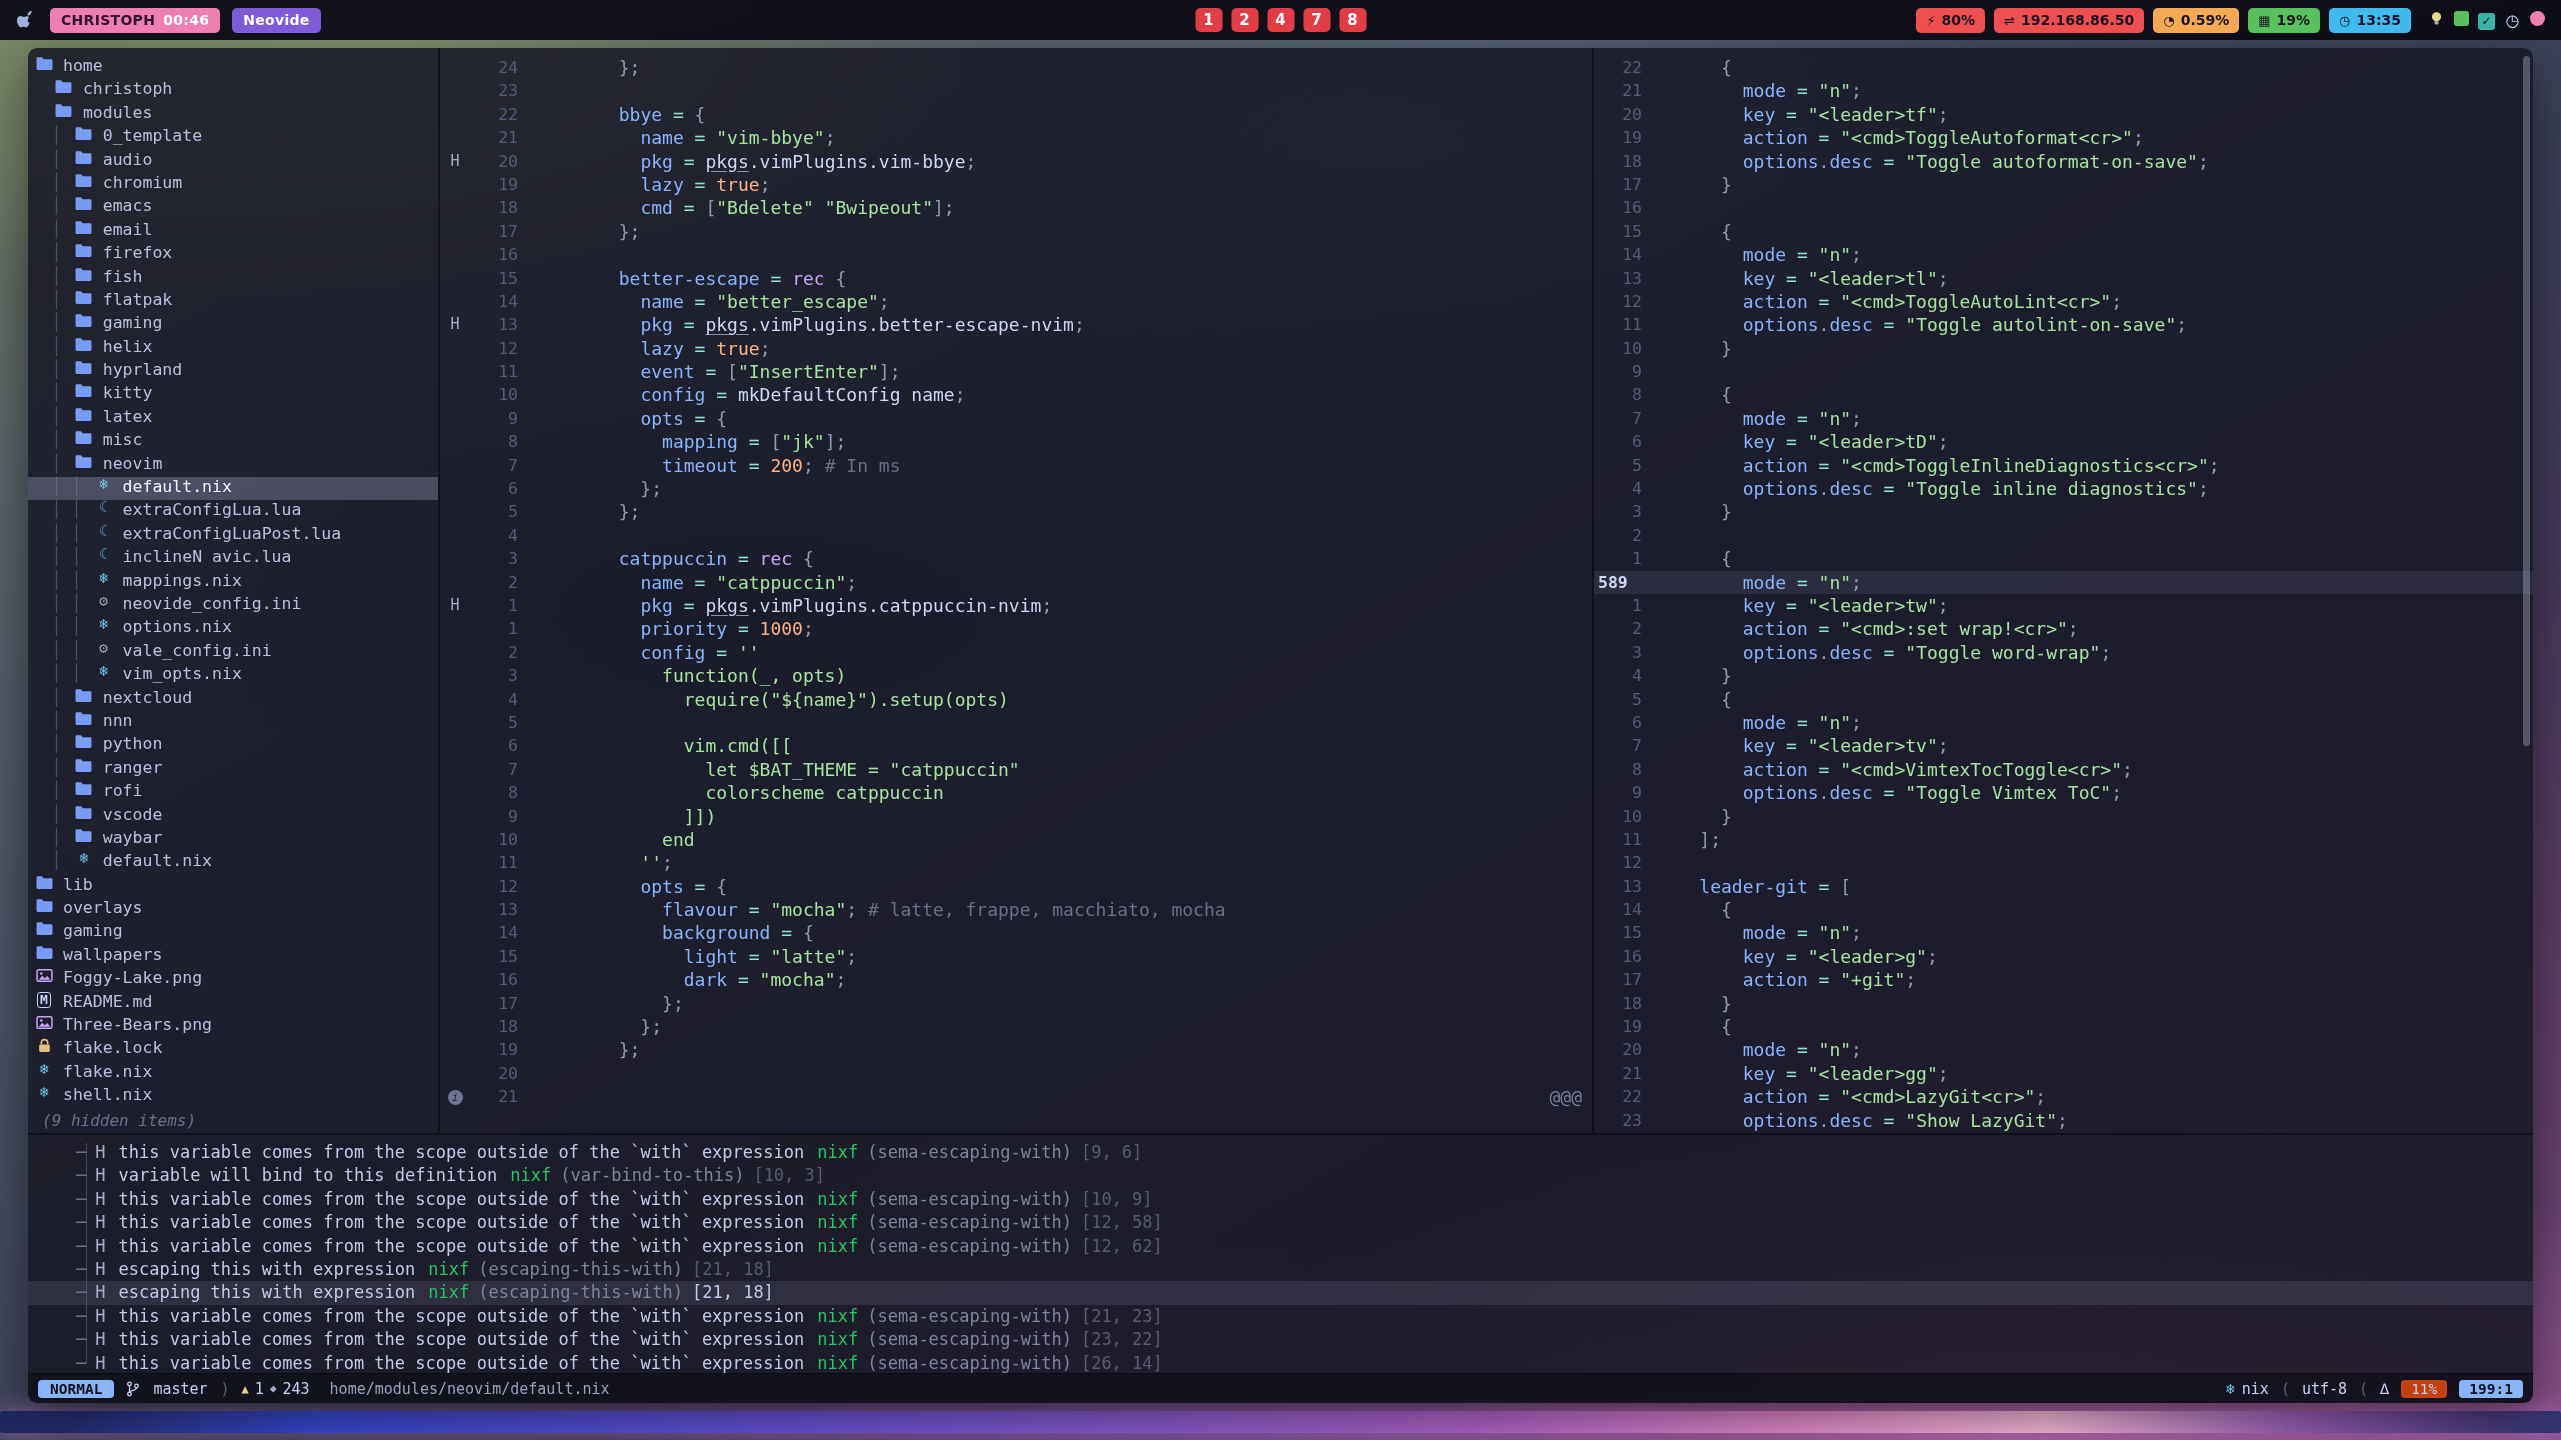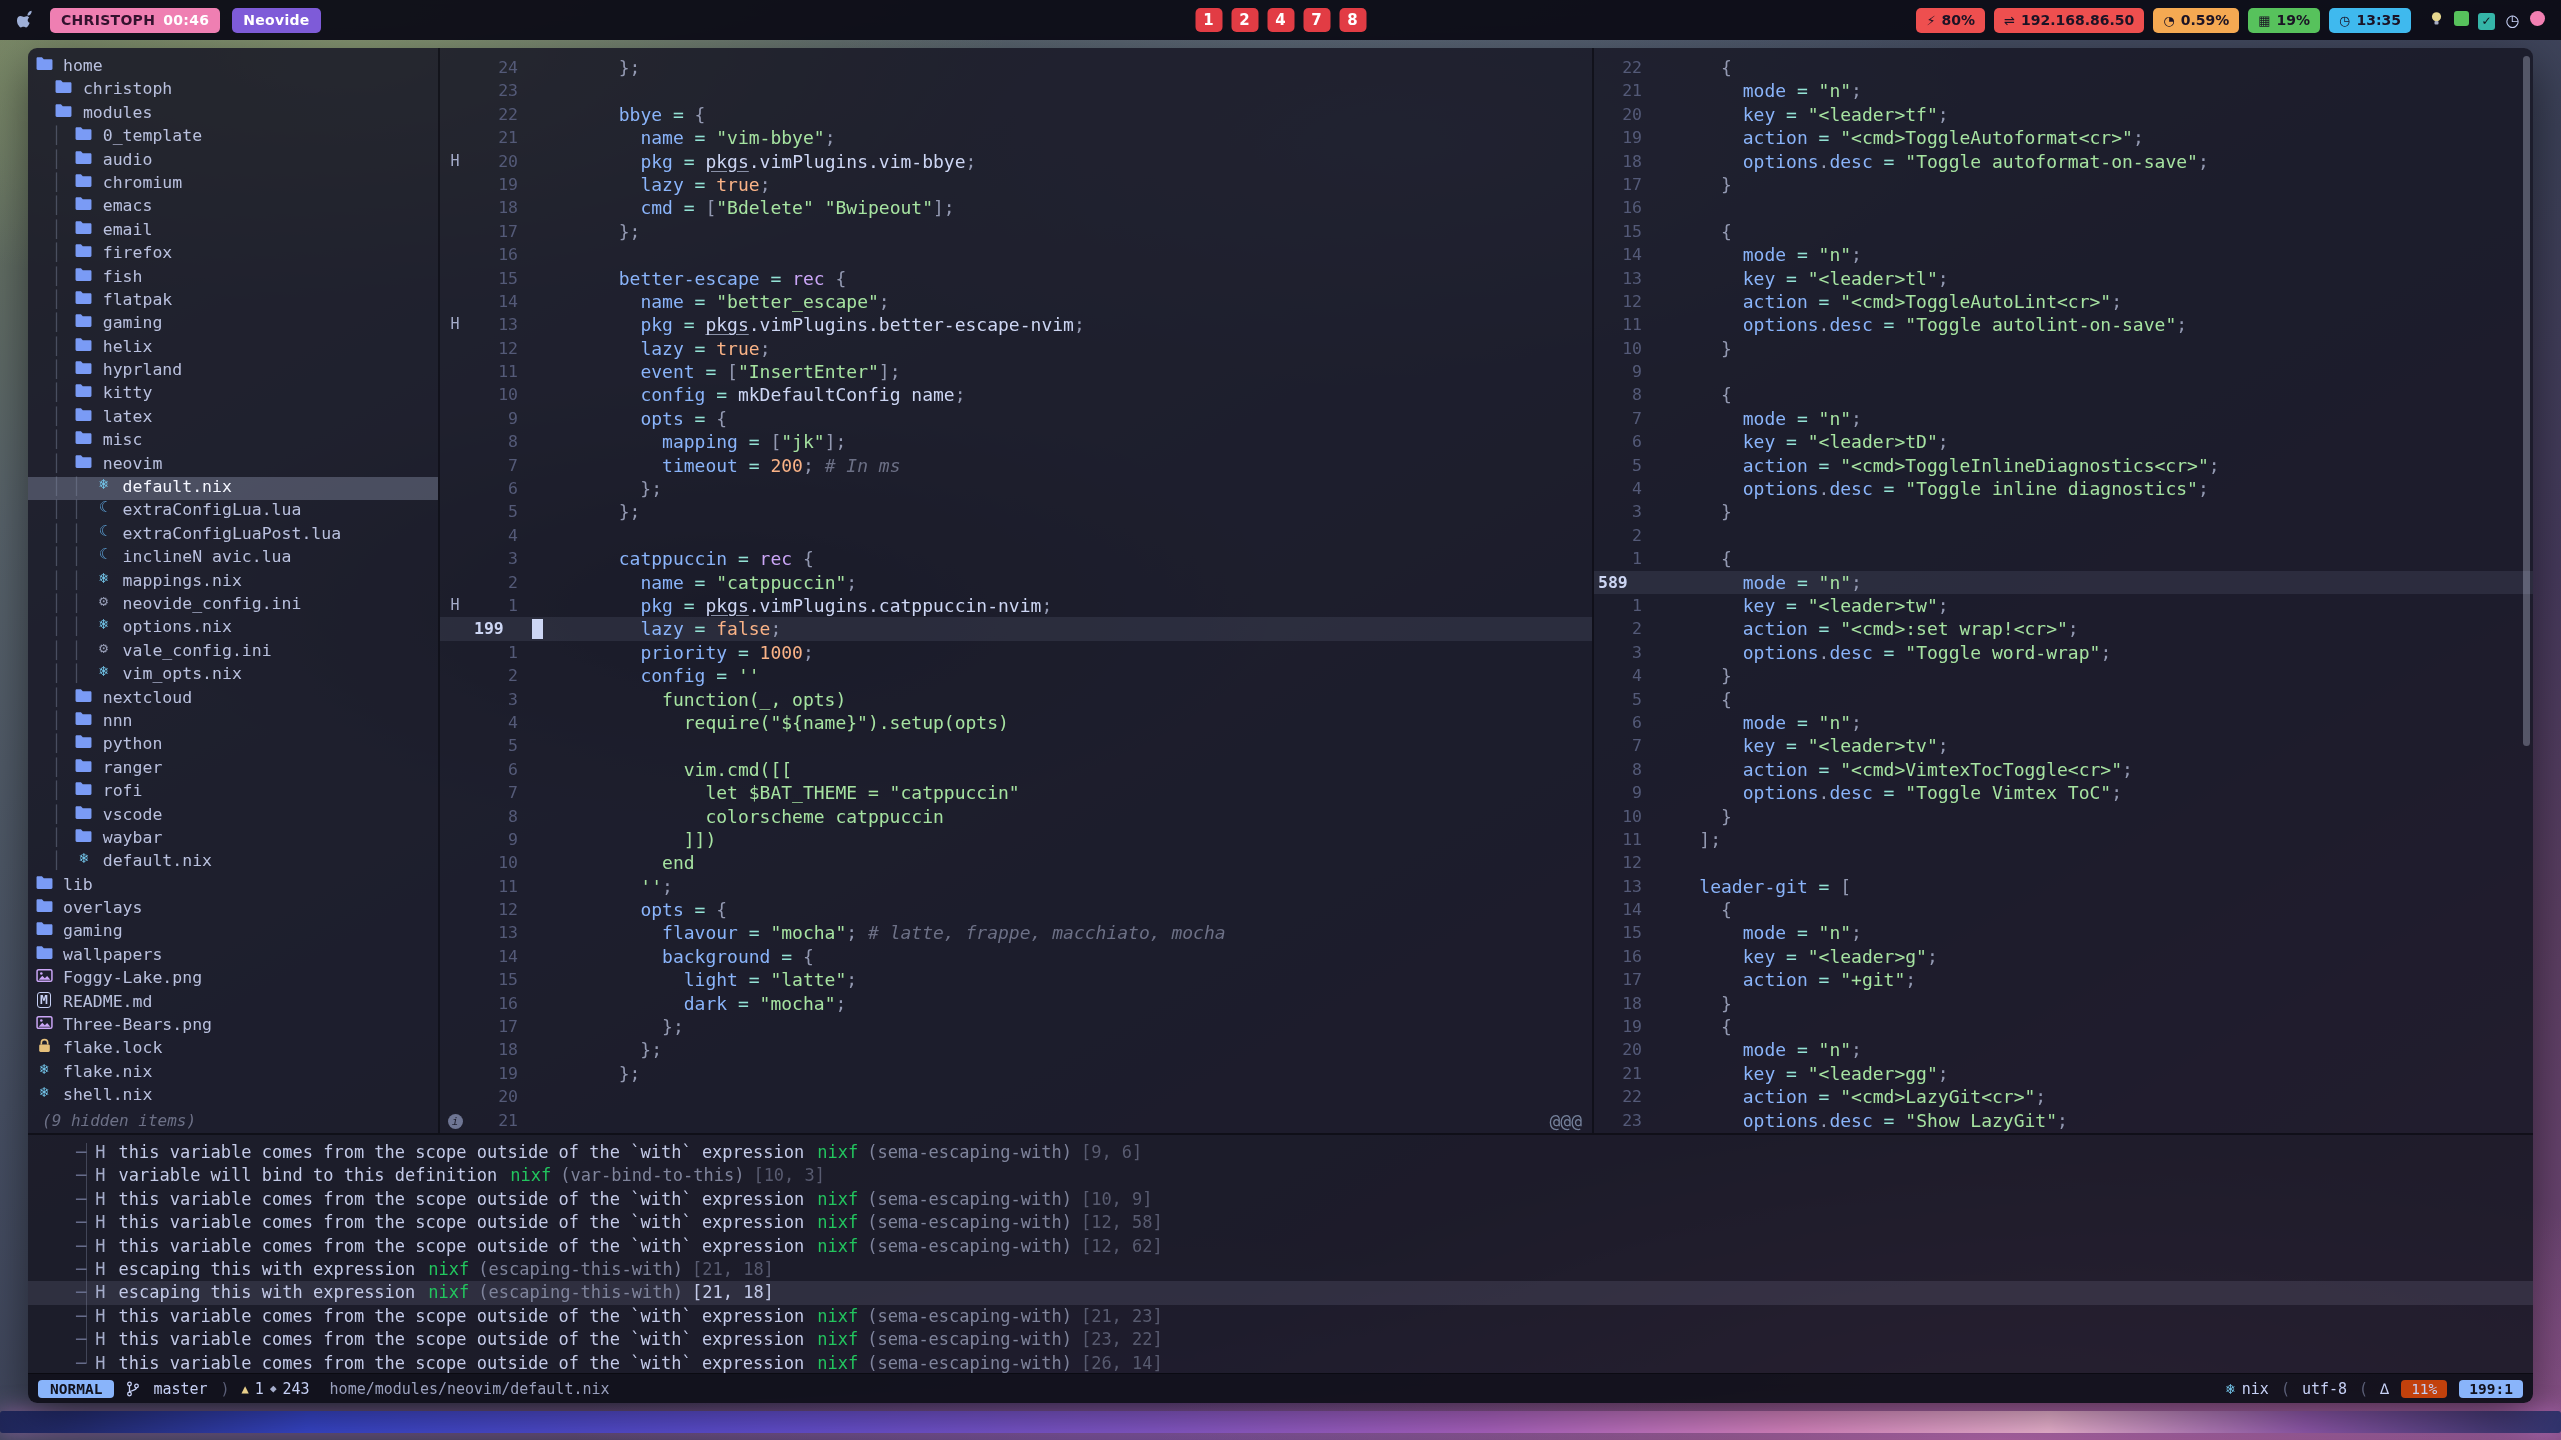--- a/index.html
+++ b/index.html
@@ -61,21 +61,21 @@
 .crow.cur{background:rgba(205,214,244,.09)}
 .sign{width:30px;text-align:center;color:#a5adcb;font-size:15px;flex:none}
 .infoc{display:inline-block;width:15px;height:15px;line-height:15px;border-radius:50%;background:#6f7694;color:#1e1e2e;font-size:11px;font-style:italic;text-align:center}
 .lnum{width:48px;text-align:right;color:#545a78;font-size:16.5px;flex:none}
 .crow.cur .lnum{text-align:left;padding-left:4px;color:#cdd6f4;font-weight:bold}
 .ctext{padding-left:14px;position:relative}
 .blockcursor{position:absolute;left:14px;top:2px;width:10.8px;height:19.5px;background:#cdd6f4}
 .fillchars{margin-left:auto;padding-right:10px;color:#74809a}
 .c-blue{color:#8ab4fa}.c-green{color:#a6e3a1}.c-peach{color:#fab387}.c-mauve{color:#cba6f7}
 .c-teal{color:#94e2d5}.c-fg{color:#cdd6f4}.c-gray{color:#9399b2}
-.c-com{color:#6c7086;font-style:italic}
+.c-com{color:#6c7086;}
 .c-ul{color:#cdd6f4;text-decoration:underline;text-decoration-color:#8a91a8;text-underline-offset:3px}
 .c-note{background:#a6e3a1;color:#11111b;font-weight:bold;padding:1px 7px;border-radius:3px}
 .c-nb{color:#c6d0f5;font-weight:bold;font-style:italic}
 
 .qf{height:240px;background:rgba(24,24,37,.9);border-top:2px solid rgba(9,9,15,.65);padding-top:6px;position:relative}
 .qf::before{content:"";position:absolute;left:58px;top:8px;bottom:10px;width:1px;background:rgba(125,132,158,.4)}
 .qrow{display:flex;align-items:center;height:23.4px;line-height:23.4px;font-size:17px;color:#c3cae8;white-space:pre;padding-left:48px}
 .qrow.cur{background:rgba(205,214,244,.11)}
 .qdash{color:#6a7090;margin-right:9px}
 .qsev{color:#a5adcb;margin-right:13px}
@@ -287,21 +287,20 @@
           <div class="crow"><span class="sign"></span><span class="lnum">10</span><span class="ctext"><span class="c-fg">          </span><span class="c-blue">config</span><span class="c-fg"> </span><span class="c-teal">=</span><span class="c-fg"> </span><span class="c-fg">mkDefaultConfig name</span><span class="c-gray">;</span></span></div>
           <div class="crow"><span class="sign"></span><span class="lnum">9</span><span class="ctext"><span class="c-fg">          </span><span class="c-blue">opts</span><span class="c-fg"> </span><span class="c-teal">=</span><span class="c-fg"> </span><span class="c-gray">{</span></span></div>
           <div class="crow"><span class="sign"></span><span class="lnum">8</span><span class="ctext"><span class="c-fg">            </span><span class="c-blue">mapping</span><span class="c-fg"> </span><span class="c-teal">=</span><span class="c-fg"> </span><span class="c-gray">[</span><span class="c-green">"jk"</span><span class="c-gray">];</span></span></div>
           <div class="crow"><span class="sign"></span><span class="lnum">7</span><span class="ctext"><span class="c-fg">            </span><span class="c-blue">timeout</span><span class="c-fg"> </span><span class="c-teal">=</span><span class="c-fg"> </span><span class="c-peach">200</span><span class="c-gray">; </span><span class="c-com"># In ms</span></span></div>
           <div class="crow"><span class="sign"></span><span class="lnum">6</span><span class="ctext"><span class="c-gray">          };</span></span></div>
           <div class="crow"><span class="sign"></span><span class="lnum">5</span><span class="ctext"><span class="c-gray">        };</span></span></div>
           <div class="crow"><span class="sign"></span><span class="lnum">4</span><span class="ctext"></span></div>
           <div class="crow"><span class="sign"></span><span class="lnum">3</span><span class="ctext"><span class="c-fg">        </span><span class="c-blue">catppuccin</span><span class="c-fg"> </span><span class="c-teal">=</span><span class="c-fg"> </span><span class="c-mauve">rec</span><span class="c-fg"> </span><span class="c-gray">{</span></span></div>
           <div class="crow"><span class="sign"></span><span class="lnum">2</span><span class="ctext"><span class="c-fg">          </span><span class="c-blue">name</span><span class="c-fg"> </span><span class="c-teal">=</span><span class="c-fg"> </span><span class="c-green">"catppuccin"</span><span class="c-gray">;</span></span></div>
           <div class="crow"><span class="sign">H</span><span class="lnum">1</span><span class="ctext"><span class="c-fg">          </span><span class="c-blue">pkg</span><span class="c-fg"> </span><span class="c-teal">=</span><span class="c-fg"> </span><span class="c-ul">pkgs</span><span class="c-fg">.vimPlugins.catppuccin-nvim</span><span class="c-gray">;</span></span></div>
-          <div class="crow cur"><span class="sign"></span><span class="lnum">199</span><span class="ctext"><span class="blockcursor"></span><span class="c-fg">          </span><span class="c-blue">lazy</span><span class="c-fg"> </span><span class="c-teal">=</span><span class="c-fg"> </span><span class="c-peach">false</span><span class="c-gray">;</span></span></div>
           <div class="crow"><span class="sign"></span><span class="lnum">1</span><span class="ctext"><span class="c-fg">          </span><span class="c-blue">priority</span><span class="c-fg"> </span><span class="c-teal">=</span><span class="c-fg"> </span><span class="c-peach">1000</span><span class="c-gray">;</span></span></div>
           <div class="crow"><span class="sign"></span><span class="lnum">2</span><span class="ctext"><span class="c-fg">          </span><span class="c-blue">config</span><span class="c-fg"> </span><span class="c-teal">=</span><span class="c-fg"> </span><span class="c-green">''</span></span></div>
           <div class="crow"><span class="sign"></span><span class="lnum">3</span><span class="ctext"><span class="c-green">            function(_, opts)</span></span></div>
           <div class="crow"><span class="sign"></span><span class="lnum">4</span><span class="ctext"><span class="c-green">              require("${name}").setup(opts)</span></span></div>
           <div class="crow"><span class="sign"></span><span class="lnum">5</span><span class="ctext"></span></div>
           <div class="crow"><span class="sign"></span><span class="lnum">6</span><span class="ctext"><span class="c-green">              vim.cmd([[</span></span></div>
           <div class="crow"><span class="sign"></span><span class="lnum">7</span><span class="ctext"><span class="c-green">                let $BAT_THEME = "catppuccin"</span></span></div>
           <div class="crow"><span class="sign"></span><span class="lnum">8</span><span class="ctext"><span class="c-green">                colorscheme catppuccin</span></span></div>
           <div class="crow"><span class="sign"></span><span class="lnum">9</span><span class="ctext"><span class="c-green">              ]])</span></span></div>
           <div class="crow"><span class="sign"></span><span class="lnum">10</span><span class="ctext"><span class="c-green">            end</span></span></div>

